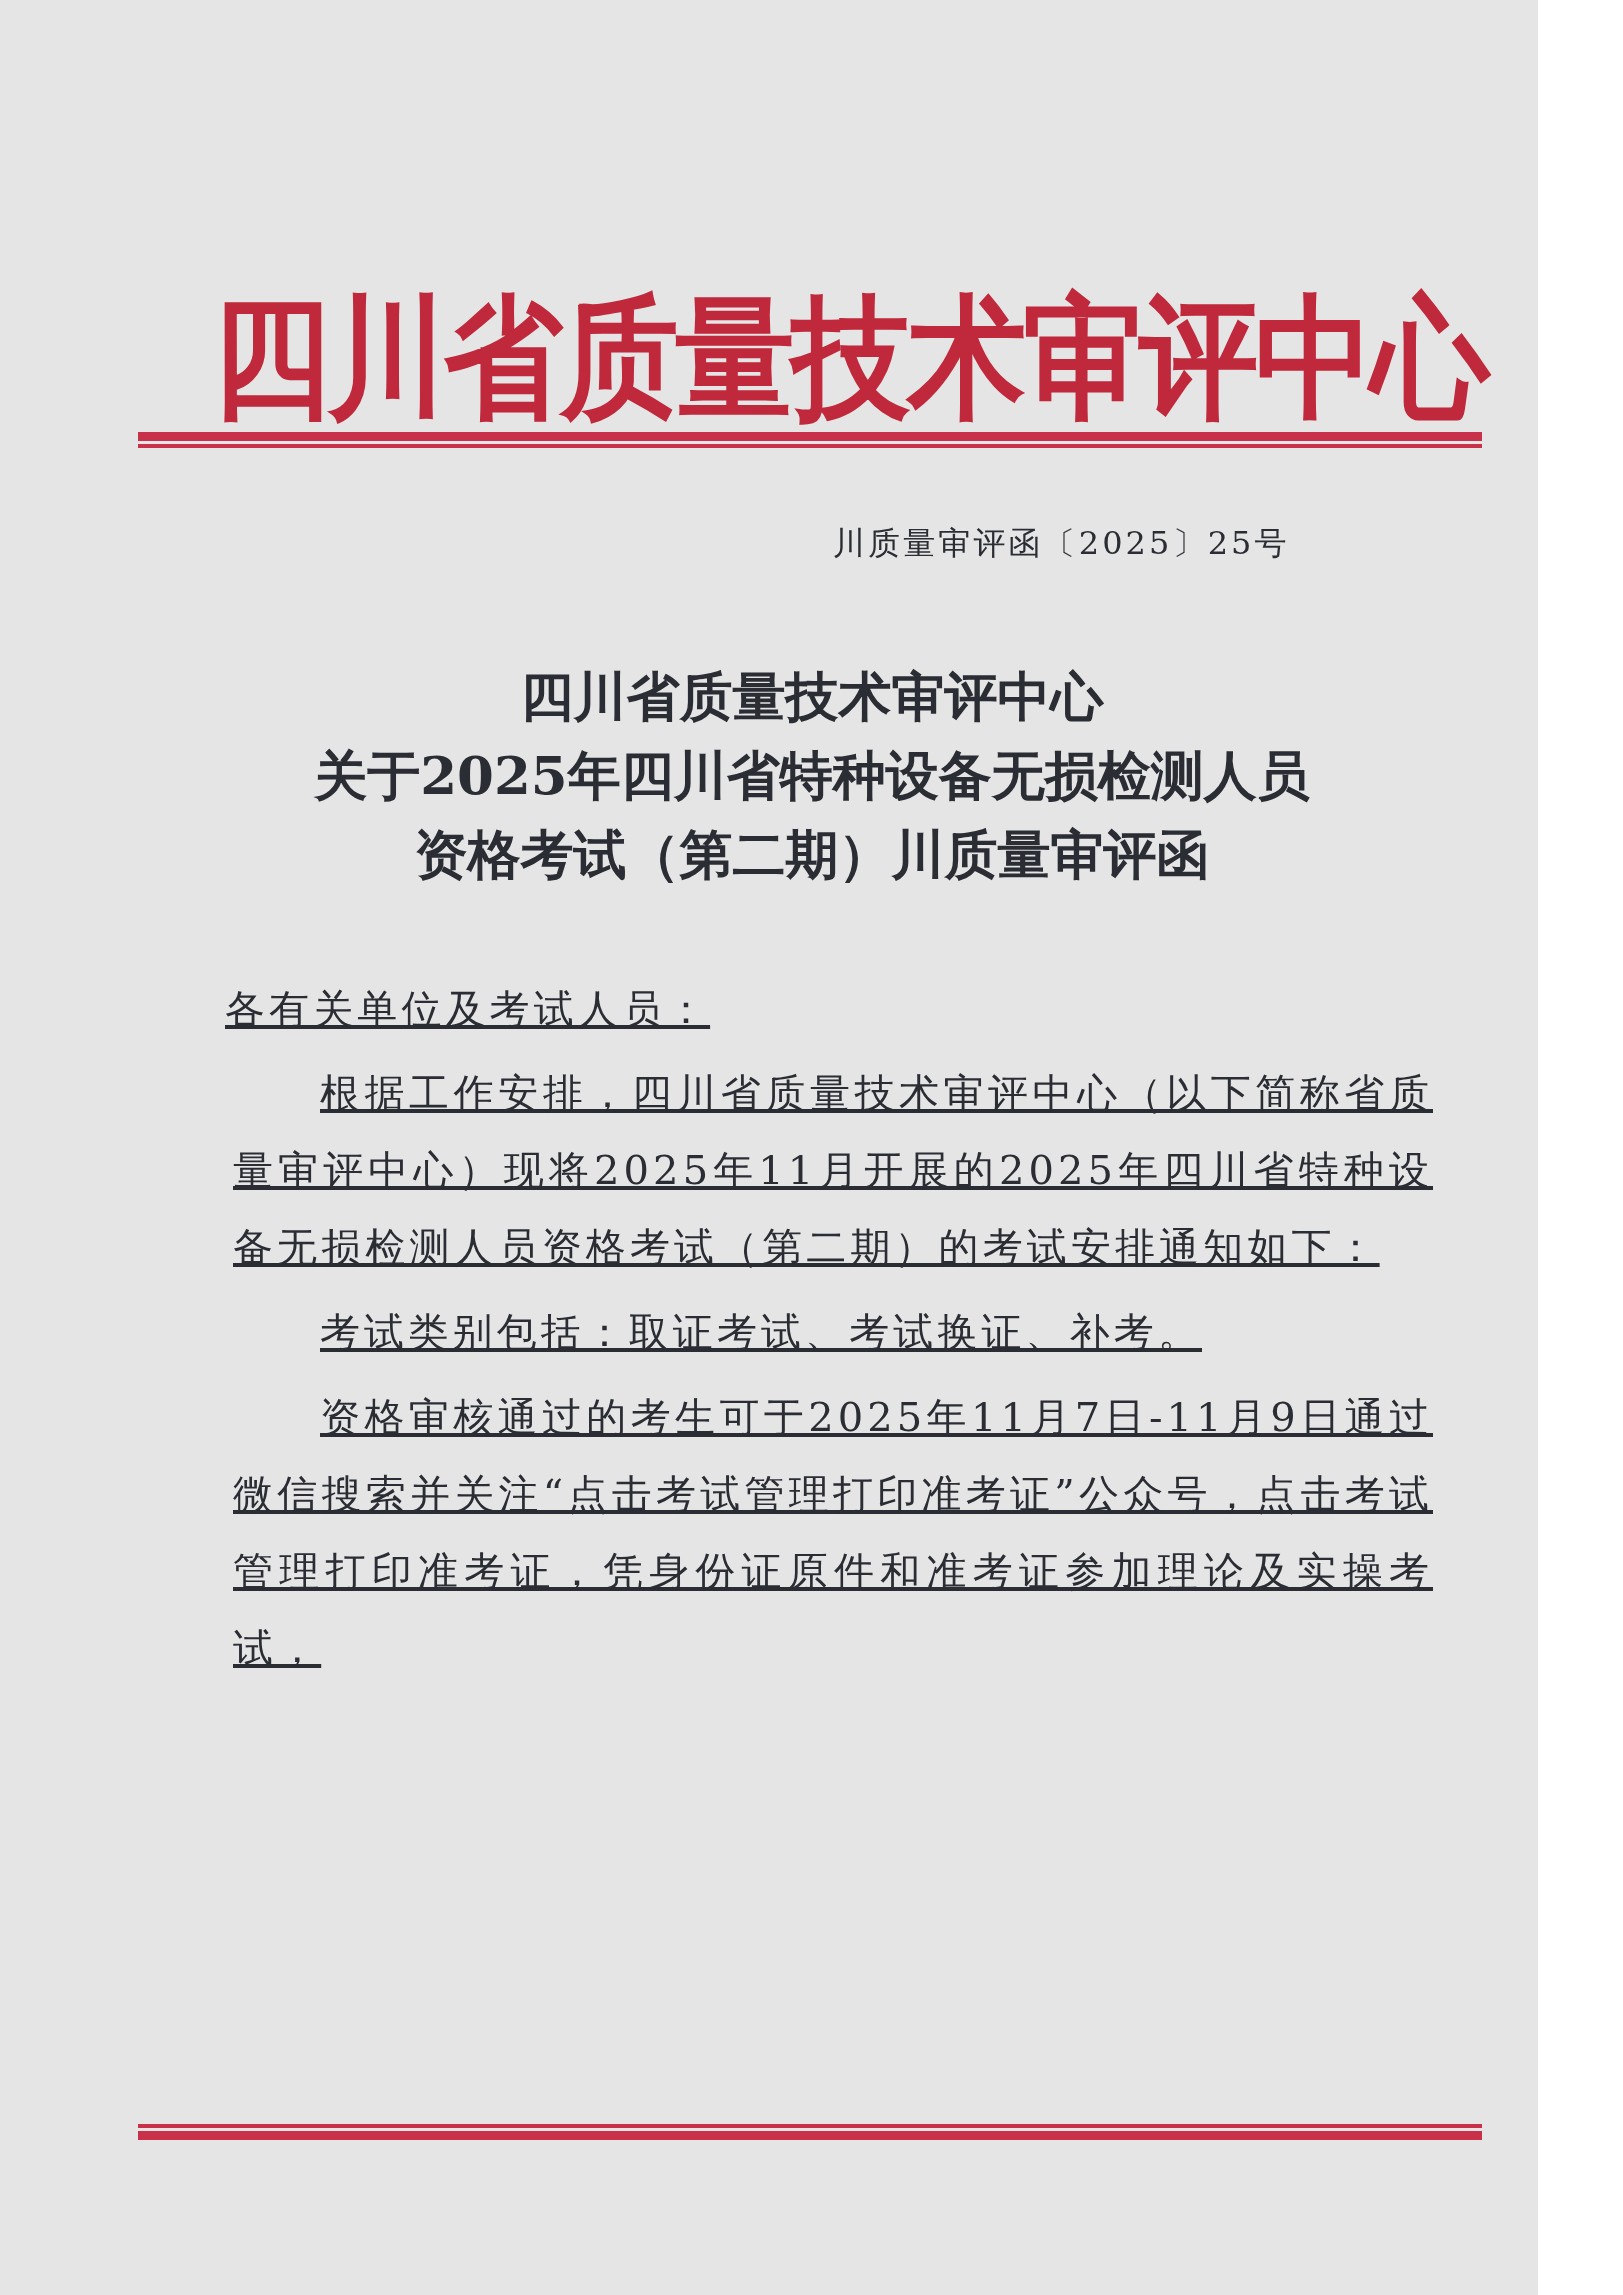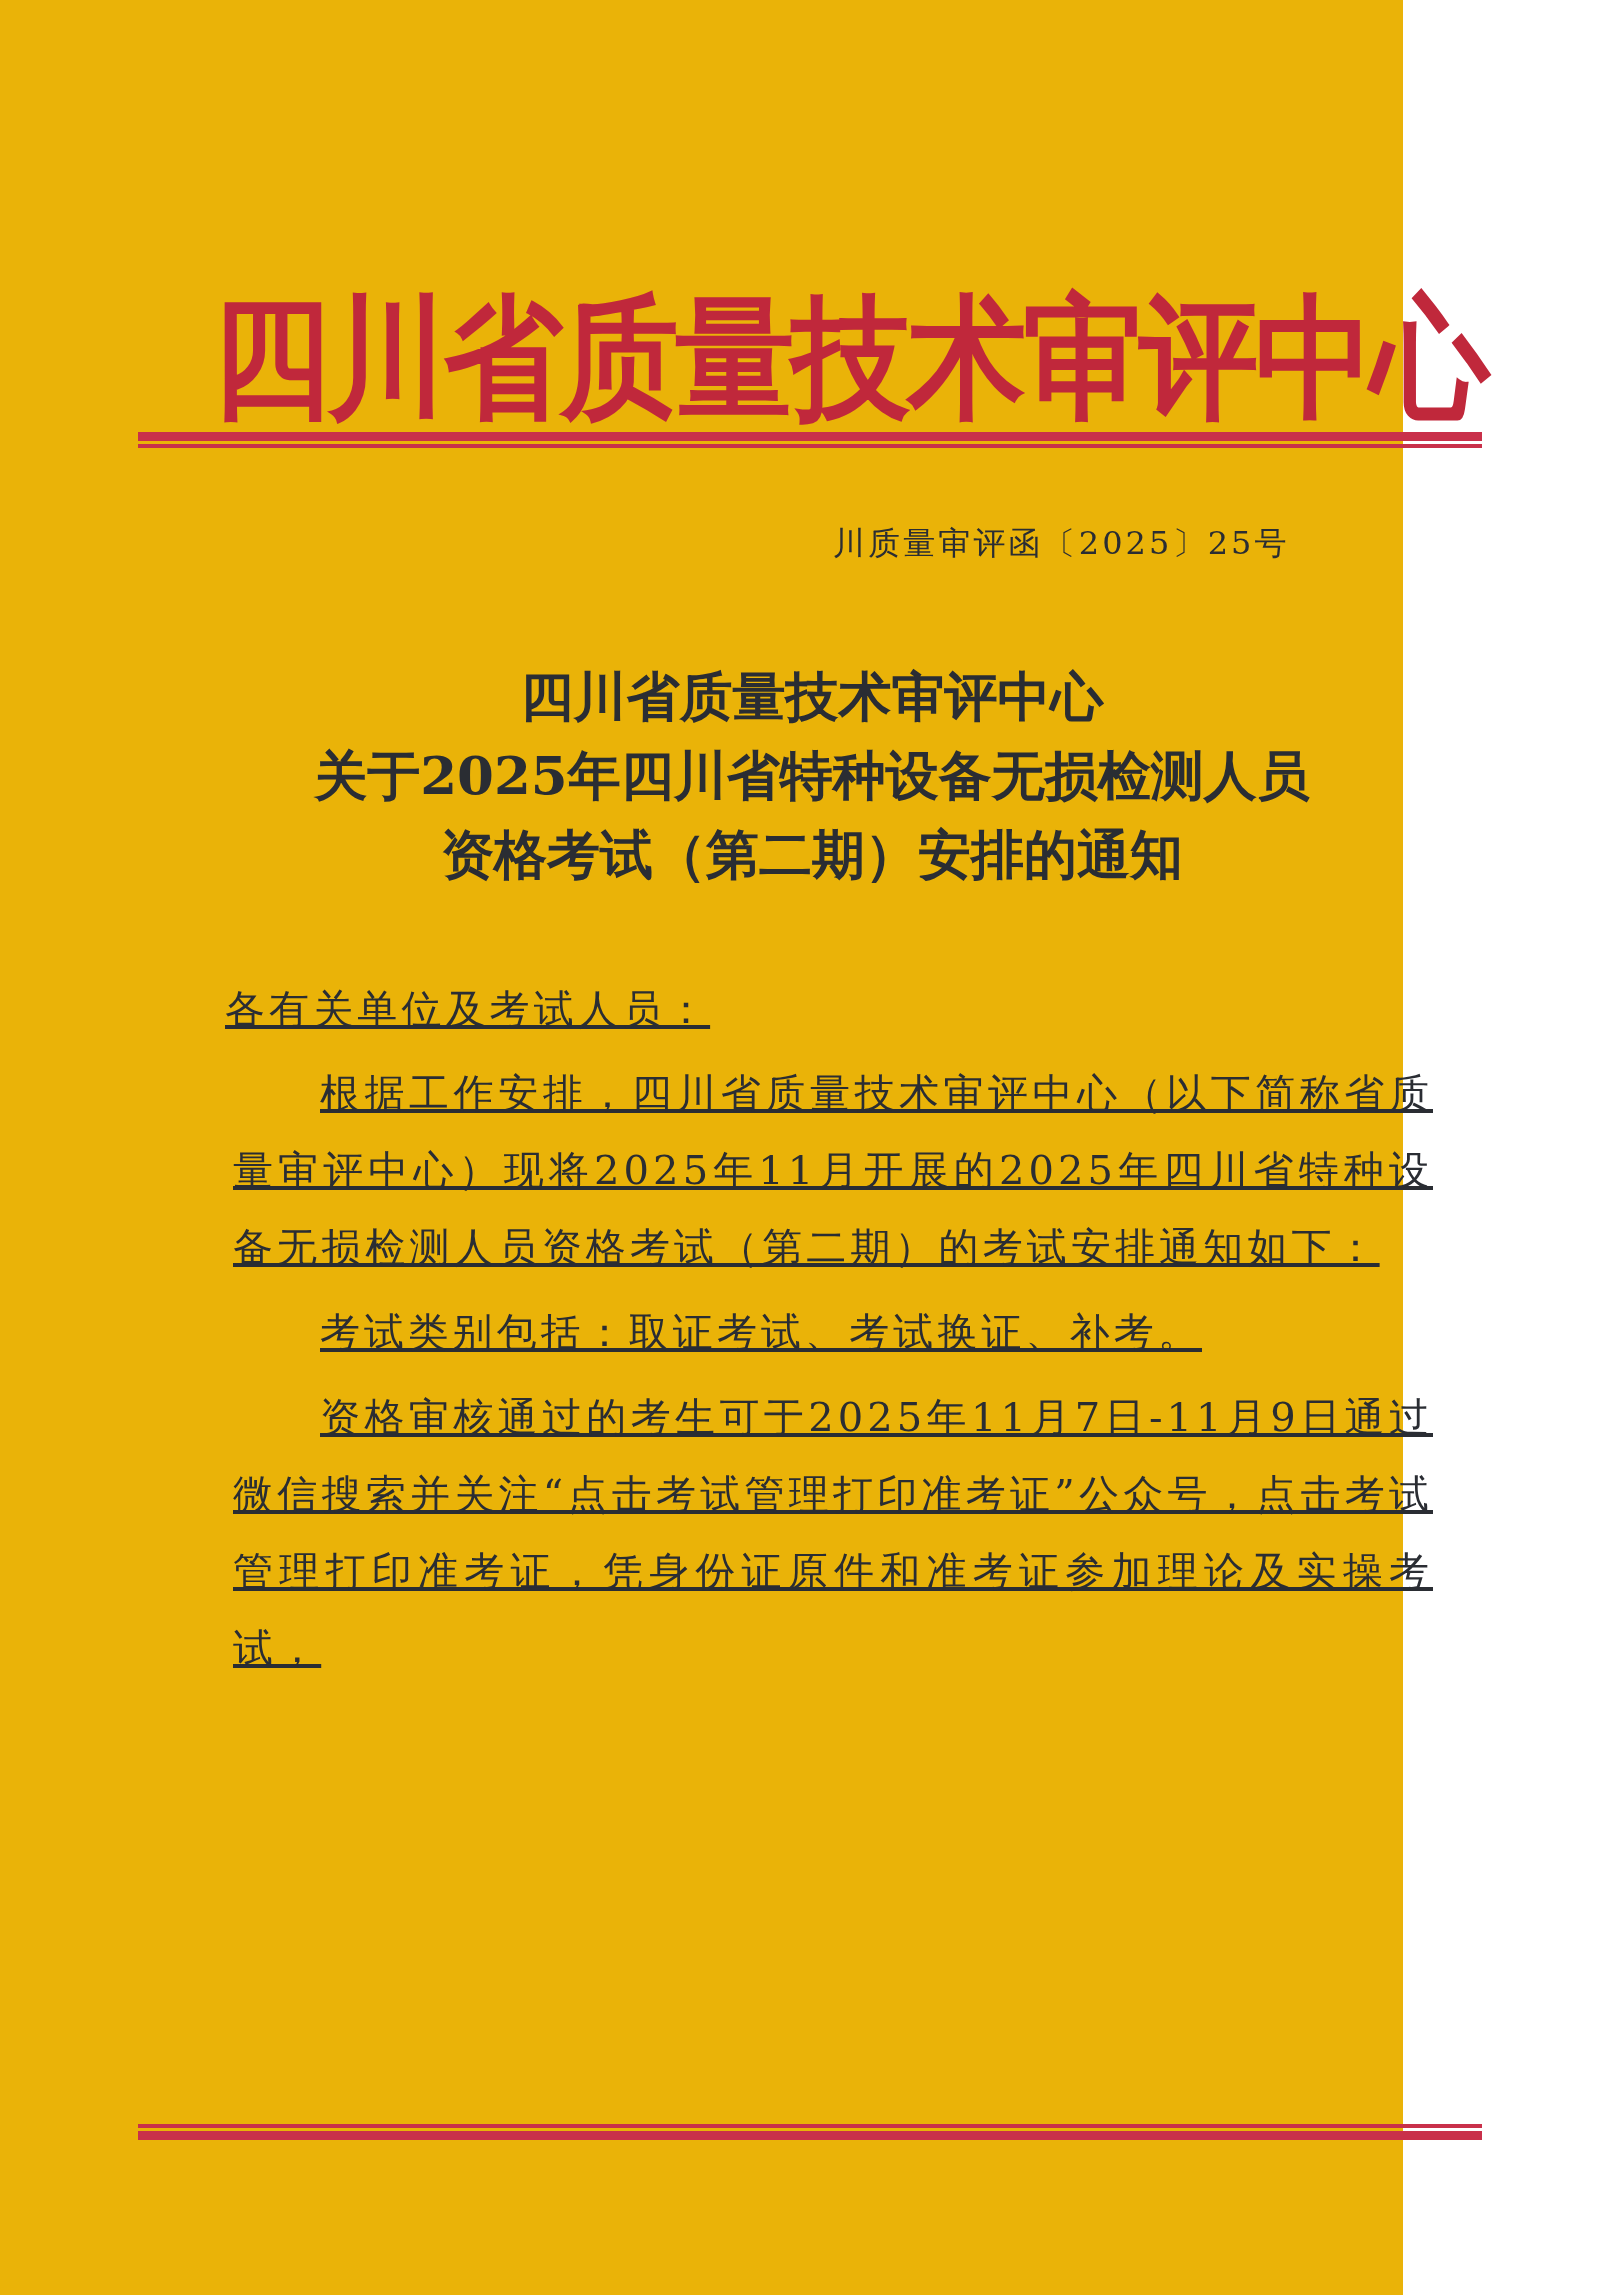--- a/index.html
+++ b/index.html
@@ -11,22 +11,22 @@
       width: 1624px;
       height: 2295px;
       position: relative;
       overflow: hidden;
       font-family: "DejaVu Serif", "Liberation Serif", serif;
       color: #2a2d33;
     }
     .page {
       position: absolute;
       left: 0; top: 0;
-      width: 1403px; height: 2295px;
-      background: #eab308;
+      width: 1538px; height: 2295px;
+      background: #e5e5e5;
     }
     .masthead {
       position: absolute;
       left: 212px;
       top: 284px;
       width: 1175px;
       height: 133px;
       font-family: "DejaVu Sans", "Liberation Sans", sans-serif;
       font-weight: bold;
       font-size: 119px;
@@ -118,21 +118,21 @@
 
   <div class="masthead">四川省质量技术审评中心</div>
   <div class="rule-top-thick"></div>
   <div class="rule-top-thin"></div>
 
   <div class="docnum">川质量审评函〔2025〕25号</div>
 
   <div class="title">
     <div>四川省质量技术审评中心</div>
     <div>关于2025年四川省特种设备无损检测人员</div>
-    <div>资格考试（第二期）安排的通知</div>
+    <div>资格考试（第二期）川质量审评函</div>
   </div>
 
   <div class="body-text salutation">各有关单位及考试人员：</div>
 
   <div class="body-text content">
     <p class="para">根据工作安排，四川省质量技术审评中心（以下简称省质量审评中心）现将2025年11月开展的2025年四川省特种设备无损检测人员资格考试（第二期）的考试安排通知如下：</p>
 
     <p class="para">考试类别包括：取证考试、考试换证、补考。</p>
 
     <p class="para">资格审核通过的考生可于2025年11月7日-11月9日通过微信搜索并关注“点击考试管理打印准考证”公众号，点击考试管理打印准考证，凭身份证原件和准考证参加理论及实操考试，</p>

